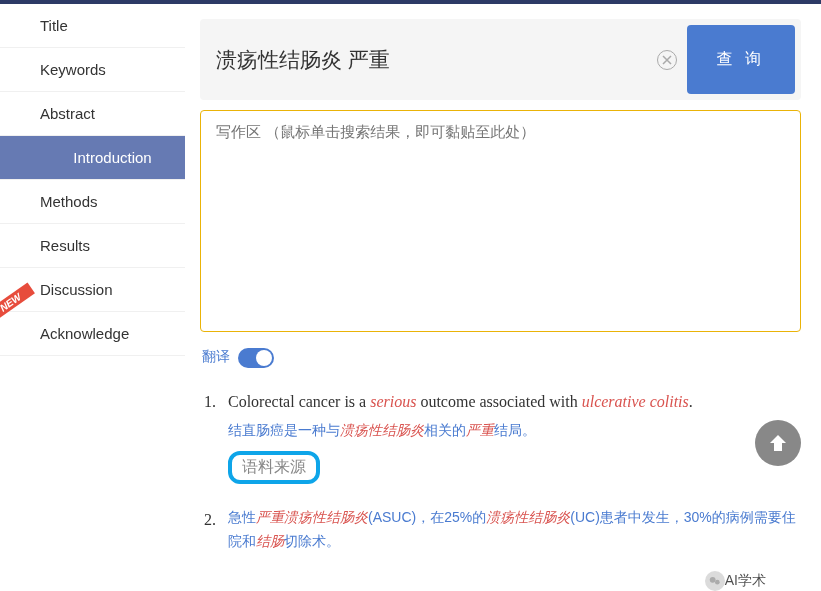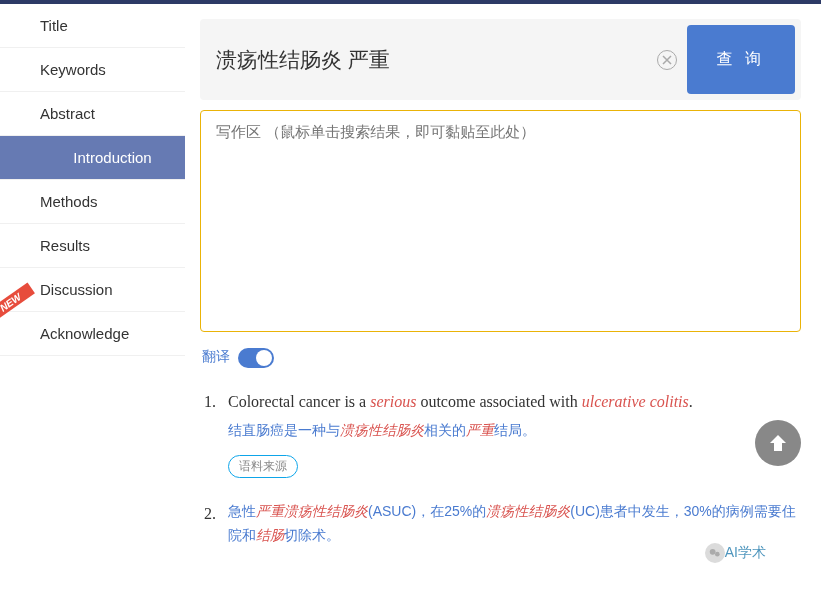--- a/index.html
+++ b/index.html
@@ -20,24 +20,24 @@
     .translate-label { color: #4a7bd0; font-size: 14px; }
     .switch { width: 36px; height: 20px; background: #4a7bd0; border-radius: 10px; position: relative; cursor: pointer; }
     .switch::after { content: ''; position: absolute; right: 2px; top: 2px; width: 16px; height: 16px; background: #fff; border-radius: 50%; }
     .results { font-family: Georgia, "Times New Roman", serif; font-size: 16px; line-height: 1.7; }
     .result-item { display: flex; margin-bottom: 22px; }
     .result-num { width: 28px; flex-shrink: 0; text-align: right; padding-right: 12px; color: #333; }
     .result-body { flex: 1; }
     .result-en { color: #333; margin-bottom: 4px; }
     .result-zh { color: #4a7bd0; font-size: 14px; font-family: "Microsoft YaHei", sans-serif; margin-bottom: 8px; }
     .highlight-red { color: #d9534f; font-style: italic; }
-    .source-btn { border: 1px solid #0ea5e9; background: transparent; color: #888; font-size: 12px; padding: 2px 10px; border-radius: 12px; cursor: pointer; font-family: "Microsoft YaHei", sans-serif; }
+    .source-btn { border: 4px solid #0ea5e9; background: transparent; color: #888; font-size: 16px; padding: 2px 10px; border-radius: 12px; cursor: pointer; font-family: "Microsoft YaHei", sans-serif; }
     .scroll-fab { position: absolute; right: 20px; top: 420px; width: 46px; height: 46px; border-radius: 50%; background: #888; display: flex; align-items: center; justify-content: center; cursor: pointer; }
     .scroll-fab svg { width: 24px; height: 24px; fill: #fff; }
-    .watermark { position: absolute; right: 55px; bottom: 28px; display: flex; align-items: center; color: #0369a1; font-size: 14px; opacity: 0.7; }
+    .watermark { position: absolute; right: 55px; bottom: 0; display: flex; align-items: center; color: #000000; font-size: 14px; opacity: 0.7; }
     .wechat-icon { width: 20px; height: 20px; border-radius: 50%; background: #ccc; display: inline-flex; align-items: center; justify-content: center; }
   </style>
 </head>
 <body>
 
 <div class="top-bar"></div>
 <div class="container">
   <div class="sidebar">
       <div class="sidebar-item">Title</div>
       <div class="sidebar-item">Keywords</div>

